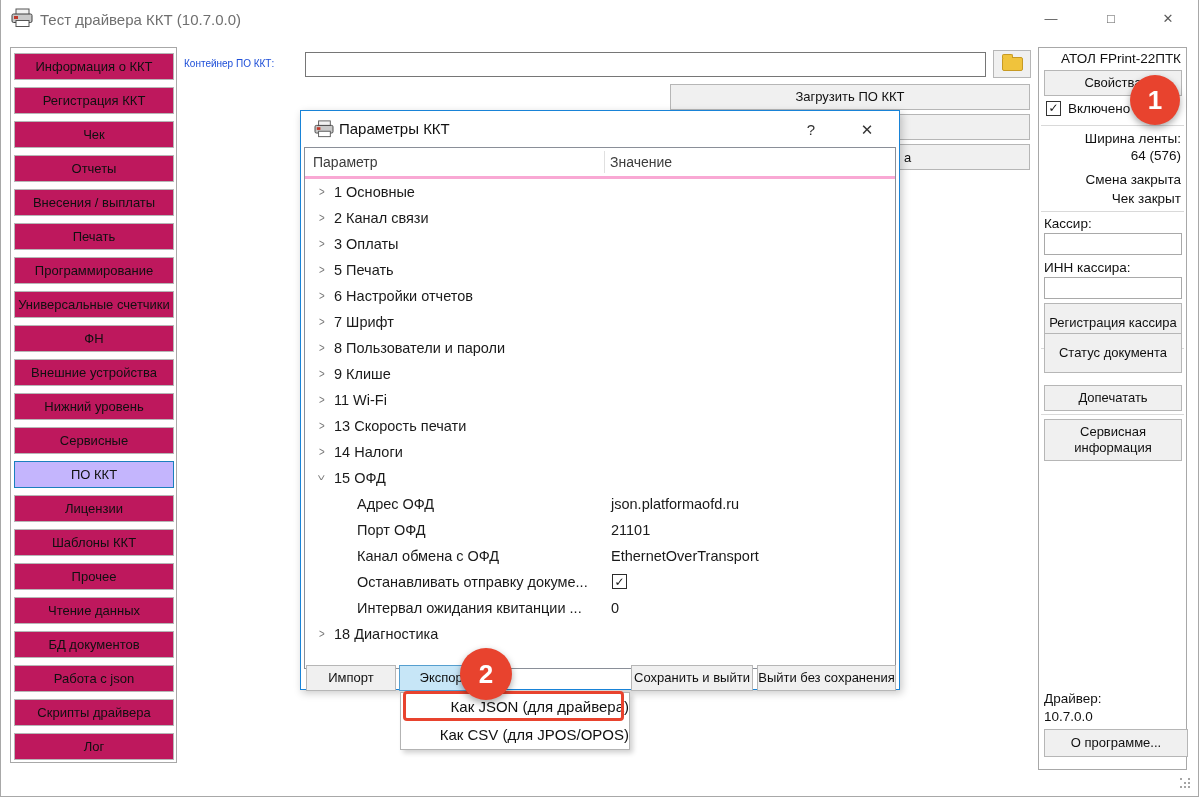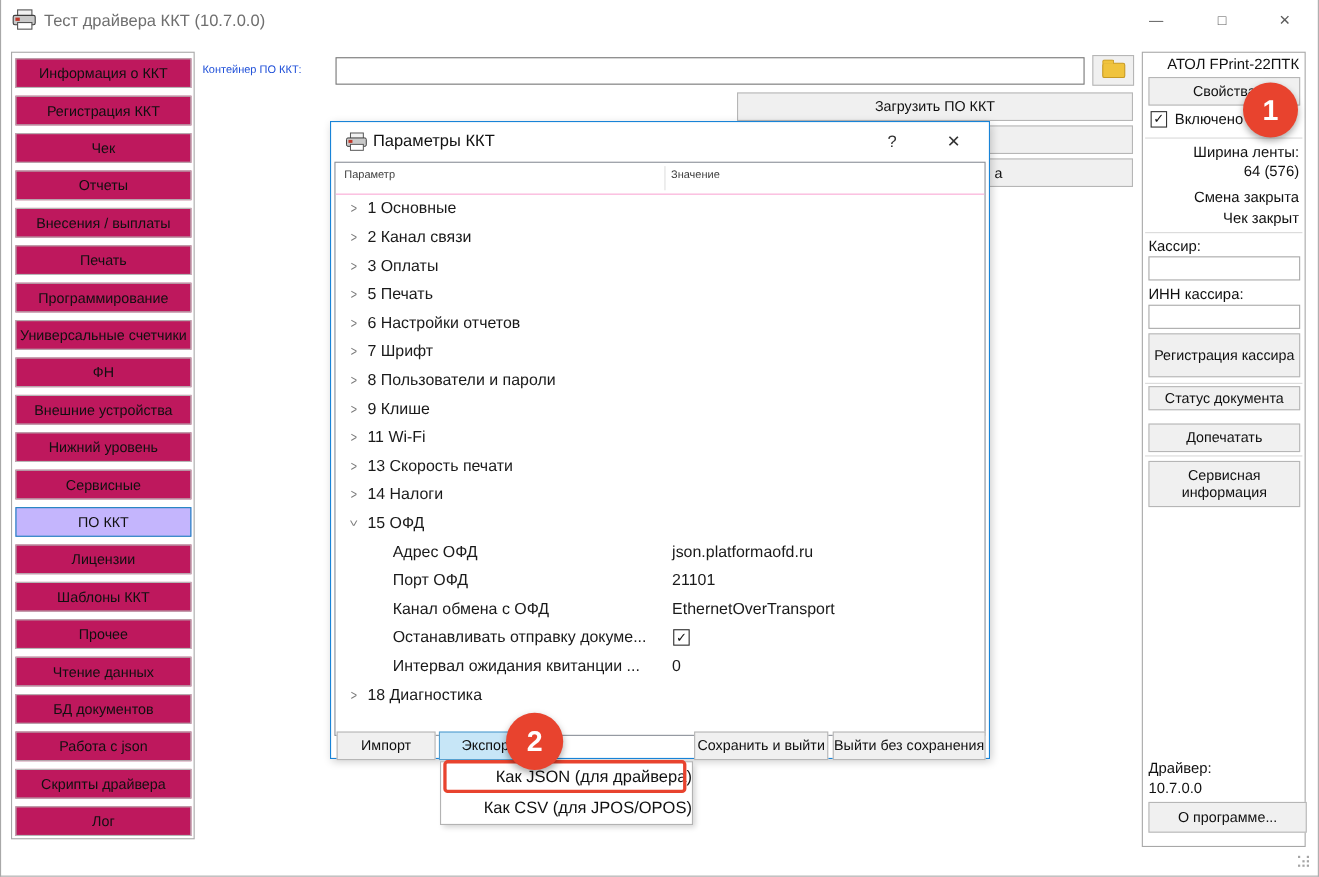--- a/index.html
+++ b/index.html
@@ -39,21 +39,21 @@
   .bg-btn{z-index:1}
   .frag{position:absolute;left:233px;top:5px;font-size:13px}
 
   
   .dialog{left:300px;top:110px;width:600px;height:580px;background:#fff;border:1px solid #1883d7;
     box-shadow:2px 3px 8px rgba(0,0,0,.22);z-index:10;box-sizing:border-box}
   .dlg-title{left:38px;top:9px;font-size:15px;color:#111}
   .dlg-help{left:498px;top:7px;width:24px;height:24px;line-height:24px;text-align:center;font-size:15px;color:#333}
   .dlg-close{left:552px;top:7px;width:28px;height:24px;line-height:24px;text-align:center;font-size:15px;color:#333}
   .tree-panel{left:3px;top:36px;width:592px;height:522px;border:1px solid #8a8f98;box-sizing:border-box;overflow:hidden;background:#fff}
-  .tree-head{position:relative;height:28px;border-bottom:1px solid #f9a8d4;font-size:10px;color:#3c3c3c}
+  .tree-head{position:relative;height:28px;border-bottom:3px solid #f9a8d4;font-size:14px;color:#3c3c3c}
   .th-param{position:absolute;left:8px;top:6px}
   .th-value{position:absolute;left:305px;top:6px}
   .th-div{position:absolute;left:299px;top:3px;width:1px;height:22px;background:#e0e0e0}
   .tree-body{position:relative}
   .tree-row{position:relative;height:26px;font-size:14.5px}
   .chev{position:absolute;left:8px;top:0;width:18px;height:26px;line-height:25px;color:#7a7a7a;font-size:13px;text-align:center}
   .chev.collapsed::before{content:">";display:inline-block;transform:scaleX(.75)}
   .chev.expanded::before{content:">";display:inline-block;transform:rotate(90deg) scaleX(.75)}
   .tlabel{position:absolute;left:29px;top:0;line-height:26px;white-space:nowrap}
   .tree-row.child .tlabel{left:52px}
@@ -303,21 +303,21 @@
 <span class="r-text r-right" style="top:148px">64 (576)</span>
 <span class="r-text r-right" style="top:172px">Смена закрыта</span>
 <span class="r-text r-right" style="top:191px">Чек закрыт</span>
 <div class="sep" style="top:211px"></div>
 <span class="r-text" style="left:1044px;top:216px">Кассир:</span>
 <input class="inp" style="left: 1044px; top: 233px; width: 138px; height: 22px; border-color: rgb(169, 169, 169);" value="">
 <span class="r-text" style="left:1044px;top:260px">ИНН кассира:</span>
 <input class="inp" style="left: 1044px; top: 277px; width: 138px; height: 22px; border-color: rgb(169, 169, 169);" value="">
 <button class="btn" style="left:1044px;top:303px;width:138px;height:40px;white-space:pre-line">Регистрация кассира</button>
 <div class="sep" style="top:348px"></div>
-<button class="btn" style="left:1044px;top:351px;width:138px;height:22px">Статус документа</button>
+<button class="btn" style="left:1044px;top:333px;width:138px;height:40px">Статус документа</button>
 <button class="btn" style="left:1044px;top:385px;width:138px;height:26px">Допечатать</button>
 <div class="sep" style="top:414px"></div>
 <button class="btn" style="left:1044px;top:419px;width:138px;height:42px;padding:0 0">Сервисная информация</button>
 <span class="r-text" style="left:1044px;top:691px">Драйвер:</span>
 <span class="r-text" style="left:1044px;top:709px">10.7.0.0</span>
 <button class="btn" style="left:1044px;top:729px;width:144px;height:28px">О программе...</button>
 
 <div class="abs grip"></div>
 
 </body></html>

